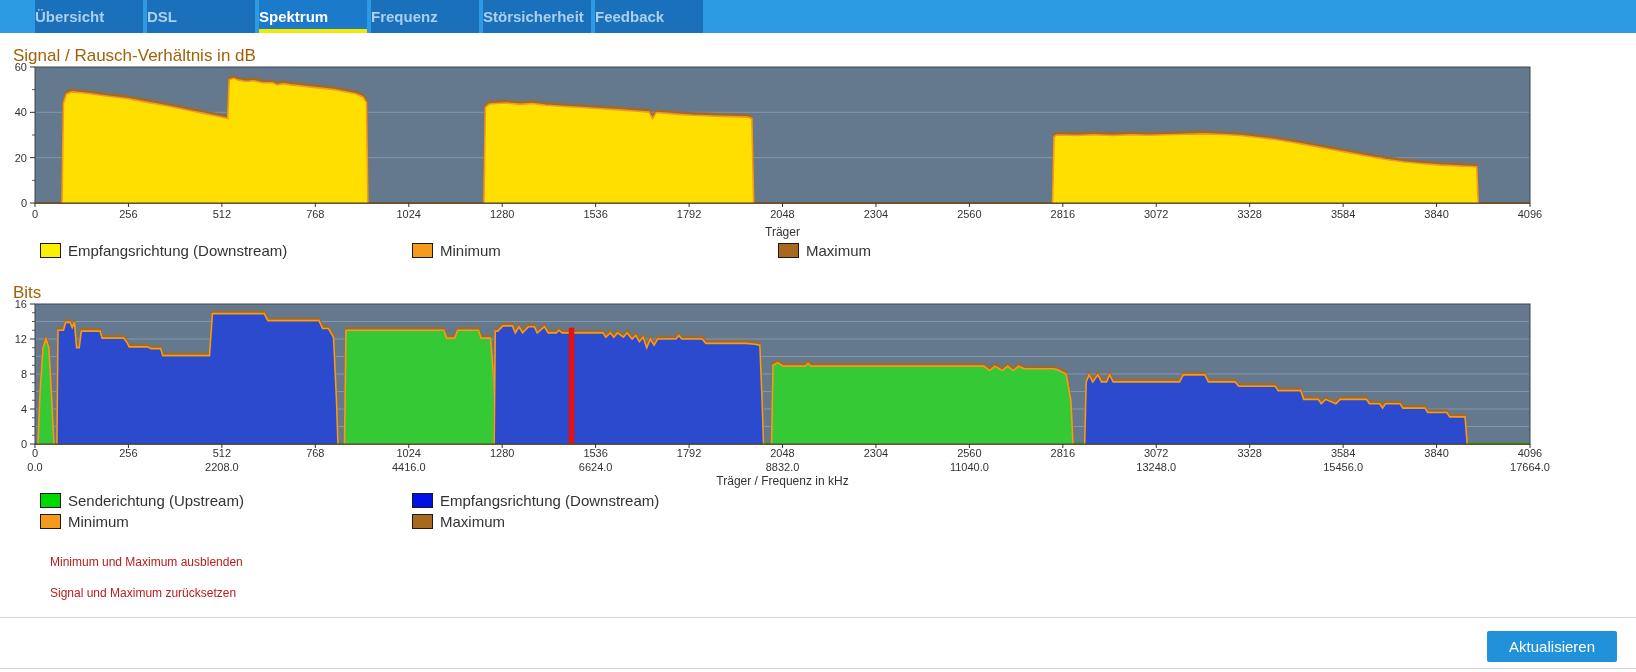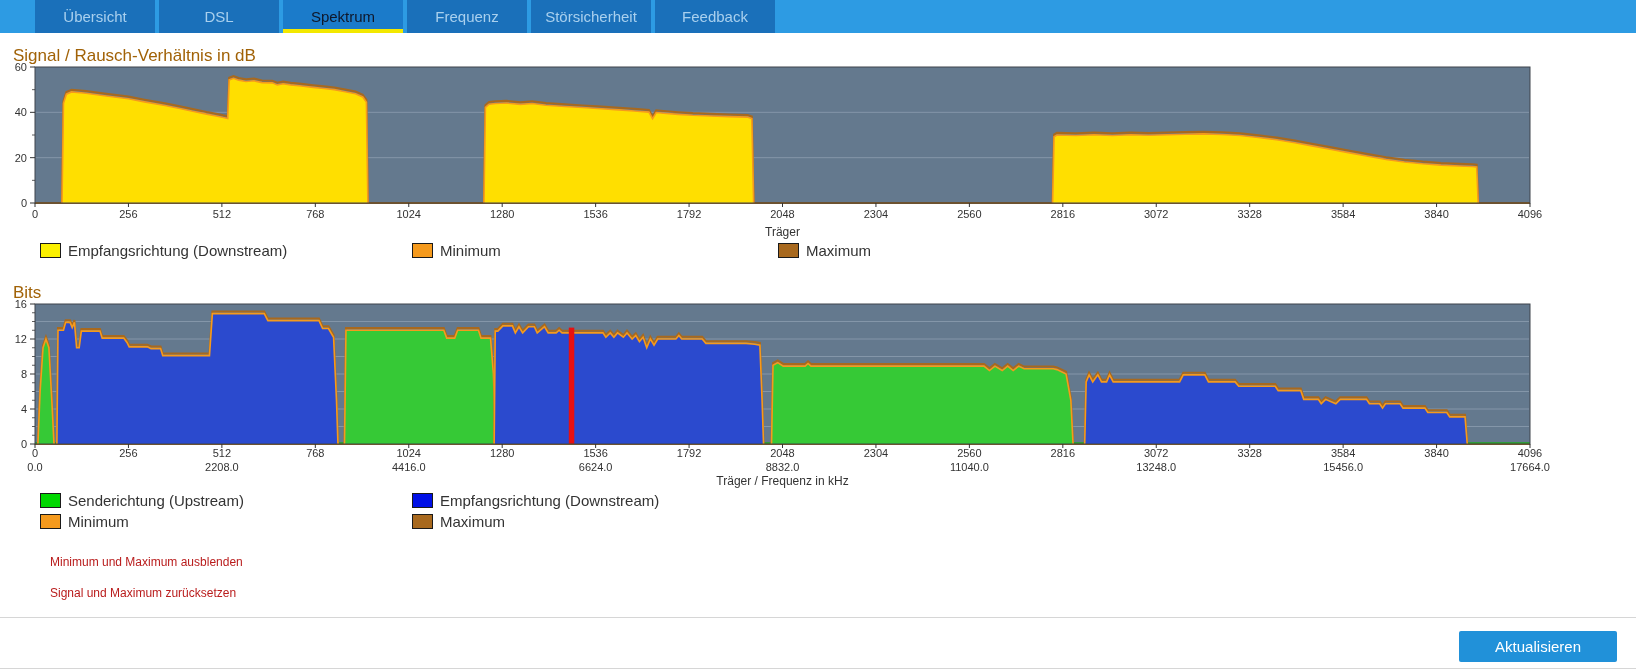--- a/index.html
+++ b/index.html
@@ -4,24 +4,24 @@
 <style>
   * { box-sizing: border-box; }
   html,body { margin:0; padding:0; }
   body {
     width:1636px; height:672px; position:relative; overflow:hidden;
     background:#ffffff; font-family:"Liberation Sans", sans-serif;
   }
   
   .tabbar { position:absolute; top:0; left:0; width:1636px; height:33px;
     background:#2D9BE3; display:flex; padding-left:35px; gap:4px; }
-  .tab { position:relative; width:120px; height:33px; line-height:33px; text-align:center;
+  .tab { position:relative; width:108px; height:33px; line-height:33px; 
     font-size:15px; color:#A9D0EE; background:#1A70BA; cursor:pointer;
-    white-space:nowrap; overflow:hidden; }
-  .tab.active { background:#1B7BCA; color:#0f172a; }
+    white-space:nowrap; overflow:hidden;font-weight:bold; }
+  .tab.active { background:#1B7BCA; color:#ffffff; }
   .tab.active::after { content:""; position:absolute; left:0; right:0; bottom:0;
     height:4px; background:#F3E800; }
   
   .chart-title { position:absolute; left:13px; font-size:17px; color:#a16207; }
   #chart1-title { top:46px; }
   #chart2-title { top:283px; }
   svg { position:absolute; left:0; }
   svg text { font-family:"Liberation Sans", sans-serif; }
   #svg1 { top:60px; }
   #svg2 { top:296px; }
@@ -35,21 +35,21 @@
   .swatch { width:21px; height:15px; border:1px solid #1a1a1a; margin-right:7px; flex:none; }
   .legend-label { font-size:15px; color:#333; white-space:nowrap; }
   
   .action-link { position:absolute; left:50px; font-size:12px; color:#b91c1c;
     text-decoration:none; cursor:pointer; }
   #link-hide { top:555px; }
   #link-reset { top:586px; }
   
   .footer-sep { position:absolute; top:617px; left:0; width:1636px; height:1px; background:#D6D6D6; }
   .footer-bottom { position:absolute; top:668px; left:0; width:1636px; height:1px; background:#D6D6D6; }
-  .refresh-btn { position:absolute; top:631px; right:19px; height:31px; padding:0 36px;
+  .refresh-btn { position:absolute; top:631px; right:19px; height:31px; padding:0 22px;
     background:#2191D9; color:#fff; font-size:15px; font-family:"Liberation Sans",sans-serif;
     border:none; border-radius:2px; cursor:pointer; }
 </style>
 </head>
 <body>
 
 <div class="tabbar">
     <div class="tab">Übersicht</div>
     <div class="tab">DSL</div>
     <div class="tab active">Spektrum</div>

